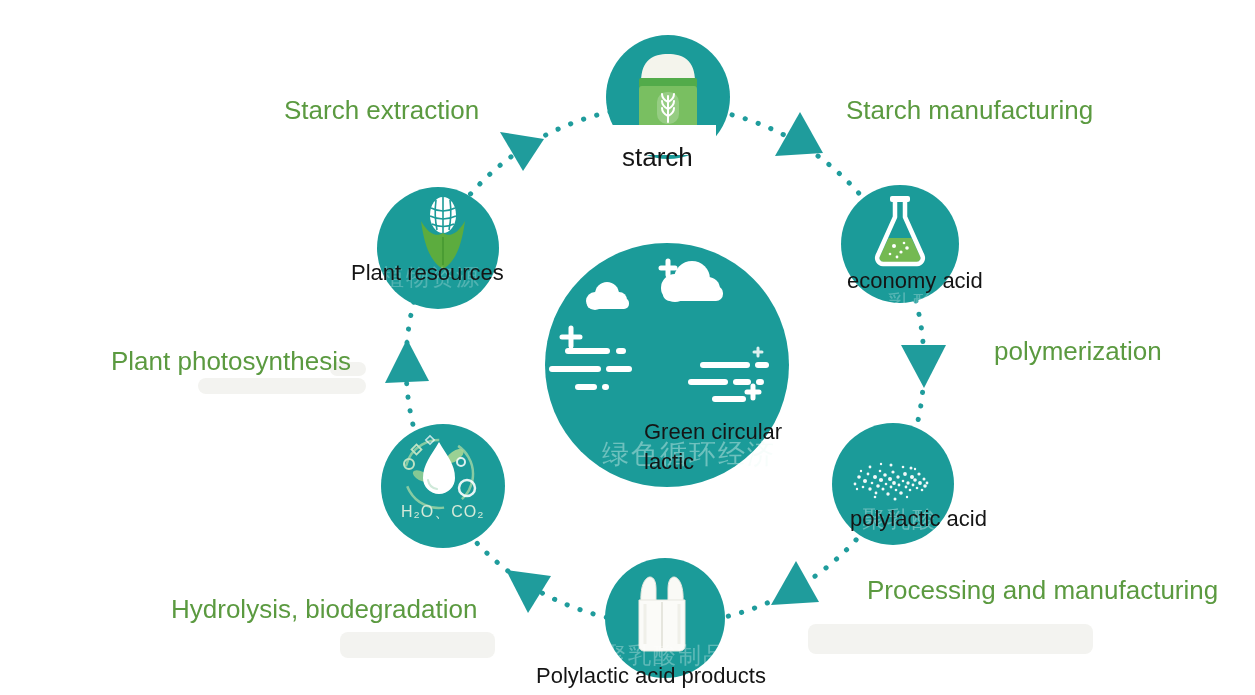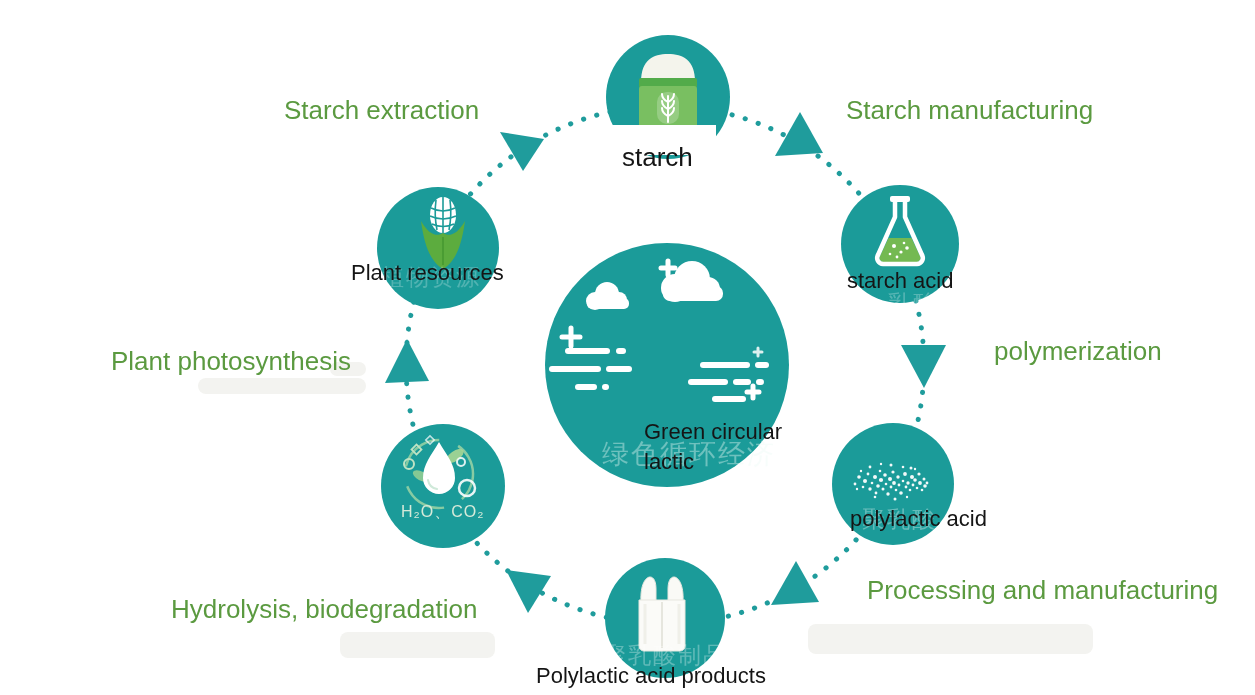--- a/index.html
+++ b/index.html
@@ -227,21 +227,21 @@
 
   <div class="watermark" style="left:602px;top:436px;font-size:27px;color:rgba(235,250,245,0.40);">绿色循环经济</div>
   <div class="watermark" style="left:888px;top:288px;color:rgba(255,255,255,0.26);">乳酸</div>
   <div class="watermark" style="left:862px;top:504px;color:rgba(255,255,255,0.33);">聚乳酸</div>
   <div class="watermark" style="left:603px;top:640px;">聚乳酸制品</div>
   <div class="watermark" style="left:381px;top:262px;color:rgba(255,255,255,0.24);">植物资源</div>
 
   <div class="label-box" style="left:604px;top:125px;width:112px;height:30px;"></div>
   <div class="node-label" style="left:622px;top:126px;font-size:26px;margin-top:16px;">starch</div>
 
-  <div class="node-label" style="left:847px;top:268px;">starch acid</div>
+  <div class="node-label" style="left:847px;top:268px;">economy acid</div>
   <div class="node-label" style="left:850px;top:506px;">polylactic acid</div>
   <div class="node-label" style="left:536px;top:643px;margin-top:20px;">Polylactic acid products</div>
   <div class="node-label" style="left:351px;top:260px;">Plant resources</div>
   <div class="node-label center-label" style="left:599px;top:417px;">
     <div>Green circular</div>
     <div>lactic</div>
   </div>
 
   <div class="stage-label" style="left:284px;top:95px;">Starch extraction</div>
   <div class="stage-label" style="left:846px;top:95px;">Starch manufacturing</div>

